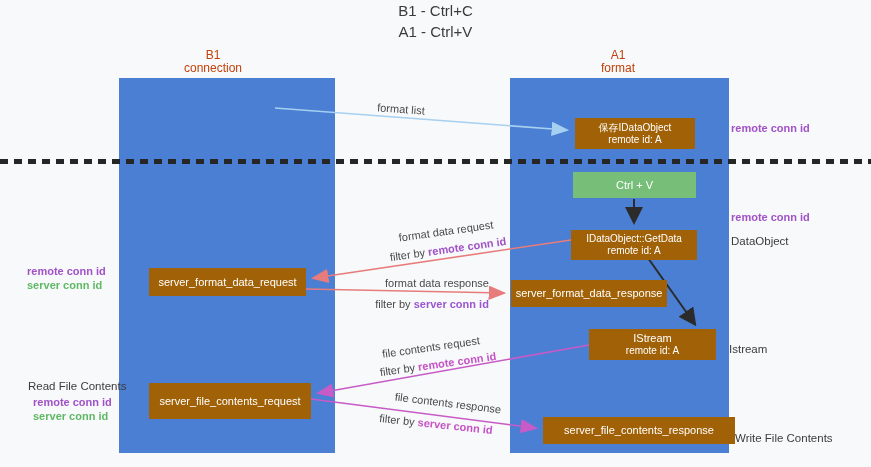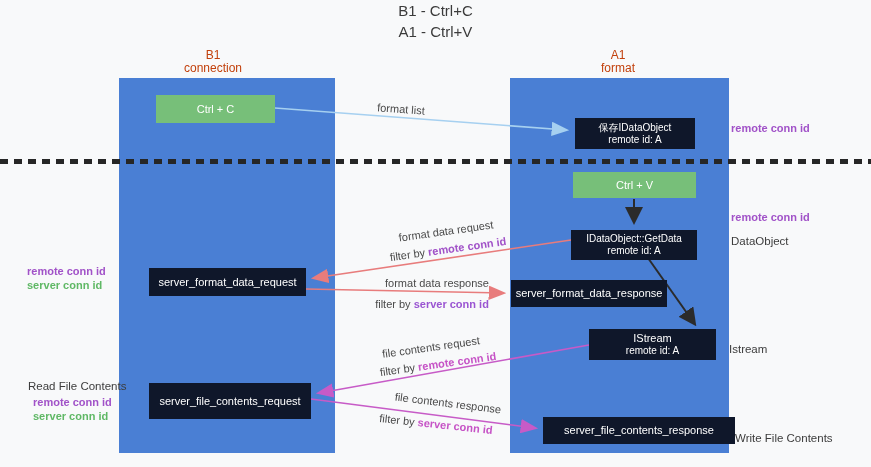--- a/index.html
+++ b/index.html
@@ -13,21 +13,21 @@
   .col-header.right{left:538px;}
   .column{position:absolute;top:78px;height:375px;background:#4a7fd4;z-index:1;}
   .column.left{left:119px;width:216px;}
   .column.right{left:510px;width:219px;}
   .dashline{position:absolute;left:0;top:159px;width:871px;height:5px;z-index:3;
     background:repeating-linear-gradient(90deg,#262626 0 8px,rgba(0,0,0,0) 8px 14px);}
   svg.arrows{position:absolute;left:0;top:0;z-index:4;pointer-events:none;}
   .node{position:absolute;z-index:5;display:flex;flex-direction:column;align-items:center;justify-content:center;
     color:#ffffff;text-align:center;}
   .node.green{background:#77bf79;}
-  .node.orange{background:#0f172a;}
+  .node.orange{background:#a16207;}
   .node .l1{font-size:11px;line-height:13px;}
   .node .l2{font-size:10px;line-height:12px;}
   .node.small .l1{font-size:10px;line-height:12px;}
   .flow-label{position:absolute;z-index:6;white-space:nowrap;font-size:11px;color:#4a4a4a;
     transform:translate(-50%,-50%);}
   .flow-label .emph{font-weight:bold;}
   .emph.purple{color:#a152c8;}
   .emph.violet{color:#9a55d2;}
   .emph.magenta{color:#c653c6;}
   .side-label{position:absolute;z-index:6;white-space:nowrap;font-size:11px;}
@@ -86,23 +86,20 @@
     </defs>
     <line x1="275" y1="108" x2="566" y2="130" stroke="#a6d0f0" stroke-width="1.6" marker-end="url(#ah-blue)"></line>
     <line x1="634" y1="199" x2="634" y2="221" stroke="#2b2b2b" stroke-width="2" marker-end="url(#ah-black)"></line>
     <line x1="648" y1="258" x2="694" y2="323" stroke="#2b2b2b" stroke-width="2" marker-end="url(#ah-black)"></line>
     <line x1="571" y1="240" x2="314" y2="278" stroke="#e87c7c" stroke-width="1.6" marker-end="url(#ah-salmon)"></line>
     <line x1="306" y1="289" x2="503" y2="293" stroke="#e87c7c" stroke-width="1.6" marker-end="url(#ah-salmon)"></line>
     <line x1="589" y1="345" x2="319" y2="393" stroke="#c75bc7" stroke-width="1.6" marker-end="url(#ah-magenta)"></line>
     <line x1="311" y1="399" x2="535" y2="428" stroke="#c75bc7" stroke-width="1.6" marker-end="url(#ah-magenta)"></line>
   </svg>
 
-  <div id="box-ctrl-c" class="node green">
-    <div class="l1">Ctrl + C</div>
-  </div>
 
   <div id="box-save-obj" class="node orange small">
     <div class="l1">保存IDataObject</div>
     <div class="l2">remote id: A</div>
   </div>
 
   <div id="box-ctrl-v" class="node green">
     <div class="l1">Ctrl + V</div>
   </div>
 

